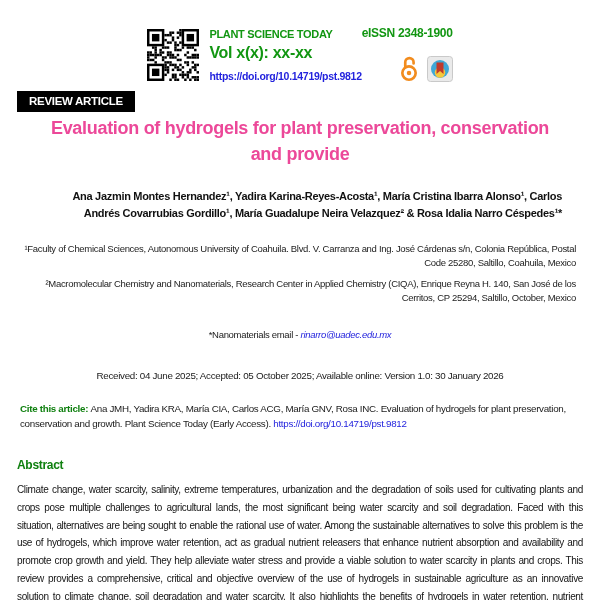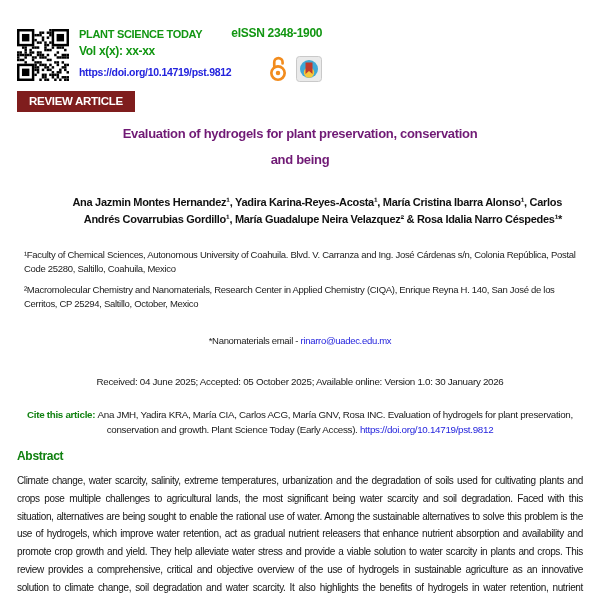--- a/index.html
+++ b/index.html
@@ -2,64 +2,64 @@
 <html><head>
 <meta charset="utf-8">
 <style>
   html,body{margin:0;padding:0;background:#fff;}
   .page{
     position:relative; width:600px; height:600px; overflow:hidden;
     background:#fff; box-sizing:border-box; padding:26px 17px 0 17px;
     font-family:"Liberation Sans", sans-serif; letter-spacing:-0.3px; color:#1a1a1a;
   }
   
-  .hdr{display:flex; justify-content:flex-start; align-items:flex-start;}
+  .hdr{display:flex; justify-content:center; align-items:flex-start;}
   .hdr-left{display:flex; align-items:flex-start;}
   .qr{width:52px; height:58px;}
   .qr svg{width:100%; height:100%; display:block;}
   .jinfo{margin-left:10px; padding-top:2px;}
   .jname{font-size:11px; font-weight:bold; color:#129612; margin-bottom:4px;}
-  .jvol{font-size:12px; font-weight:bold; color:#129612; margin-bottom:4px;}
+  .jvol{font-size:16px; font-weight:bold; color:#129612; margin-bottom:4px;}
   .jdoi{font-size:10.5px; font-weight:bold; color:#2323dd; text-decoration:none; cursor:pointer;}
   .hdr-right{display:flex; flex-direction:column; align-items:flex-end;}
   .eissn{font-size:12px; font-weight:bold; color:#129612;}
   .hdr-icons{margin-top:15px; display:flex; align-items:flex-end; gap:8px;}
   .hdr-icons span{display:inline-block; line-height:0;}
   
   .badge{
-    display:inline-block; margin-top:7px; background:#7f1d1d; color:#fff;
+    display:inline-block; margin-top:7px; background:#000000; color:#fff;
     font-size:11.5px; font-weight:bold; padding:4px 12px 5px 12px;
   }
   
   .title{
-    margin:9px auto 0 auto; text-align:center; color:#701a75;
-    font-size:13px; font-weight:bold; line-height:26px; max-width:566px;
+    margin:3px auto 0 auto; text-align:center; color:#ec4899;
+    font-size:18px; font-weight:bold; line-height:26px; max-width:566px;
   }
   .title span{display:block;}
   .authors{
     margin:21px auto 0 auto; text-align:right; font-weight:bold;
     font-size:11px; line-height:17px; max-width:524px; color:#111;
   }
   .affil{
-    margin:0 auto; text-align:left; font-size:9.5px; line-height:14px;
+    margin:0 auto; text-align:right; font-size:9.5px; line-height:14px;
     max-width:552px; color:#222;
   }
   .affil.first{margin-top:20px;}
   .affil.second{margin-top:7px;}
   .corr{margin:24px auto 0 auto; text-align:center; font-size:9.5px; color:#222;}
-  .corr a{color:#2323dd; text-decoration:none; cursor:pointer;}
+  .corr a{color:#2323dd; text-decoration:none; cursor:pointer;font-style:italic;}
   .dates{margin:30px auto 0 auto; text-align:center; font-size:9.8px; color:#1a1a1a;}
   .cite{
-    margin:20px auto 0 auto; text-align:center; font-size:9.8px;
+    margin:20px auto 0 auto; text-align:left; font-size:9.8px;
     line-height:15px; max-width:560px; color:#1a1a1a;
   }
   .cite strong{color:#108010;}
   .cite a{color:#2323dd; text-decoration:none; cursor:pointer;}
   
-  .abs-h{margin:12px 0 0 0; font-size:12px; font-weight:bold; color:#108010;}
+  .abs-h{margin:27px 0 0 0; font-size:12px; font-weight:bold; color:#108010;}
   .abs-body{
     margin:9px 0 0 0; text-align:justify; font-size:10px; line-height:17.8px;
     letter-spacing:-0.35px; color:#141414;
   }
 </style>
 </head>
 <body>
 
 <div class="page">
 
@@ -237,21 +237,21 @@
           </svg>
         </span>
       </div>
     </div>
   </header>
 
   <div class="badge">REVIEW ARTICLE</div>
 
   <h1 class="title">
     <span>Evaluation of hydrogels for plant preservation, conservation</span>
-    <span>and being</span>
+    <span>and provide</span>
   </h1>
 
   <p class="authors">Ana Jazmin Montes Hernandez¹, Yadira Karina-Reyes-Acosta¹, María Cristina Ibarra Alonso¹, Carlos Andrés Covarrubias Gordillo¹, María Guadalupe Neira Velazquez² &amp; Rosa Idalia Narro Céspedes¹*</p>
 
   <p class="affil first">¹Faculty of Chemical Sciences, Autonomous University of Coahuila. Blvd. V. Carranza and Ing. José Cárdenas s/n, Colonia República, Postal Code 25280, Saltillo, Coahuila, Mexico</p>
   <p class="affil second">²Macromolecular Chemistry and Nanomaterials, Research Center in Applied Chemistry (CIQA), Enrique Reyna H. 140, San José de los Cerritos, CP 25294, Saltillo, October, Mexico</p>
 
   <p class="corr"><span>*Nanomaterials email - </span><a>rinarro@uadec.edu.mx</a></p>
 
   <p class="dates">Received: 04 June 2025; Accepted: 05 October 2025; Available online: Version 1.0: 30 January 2026</p>

